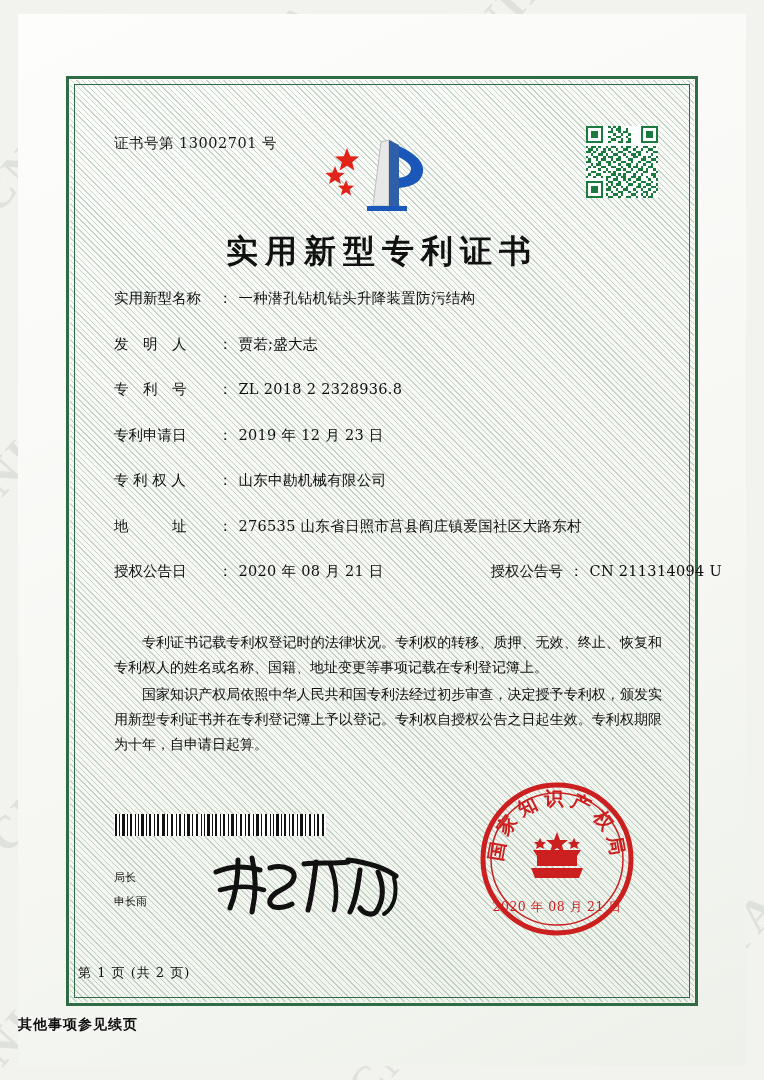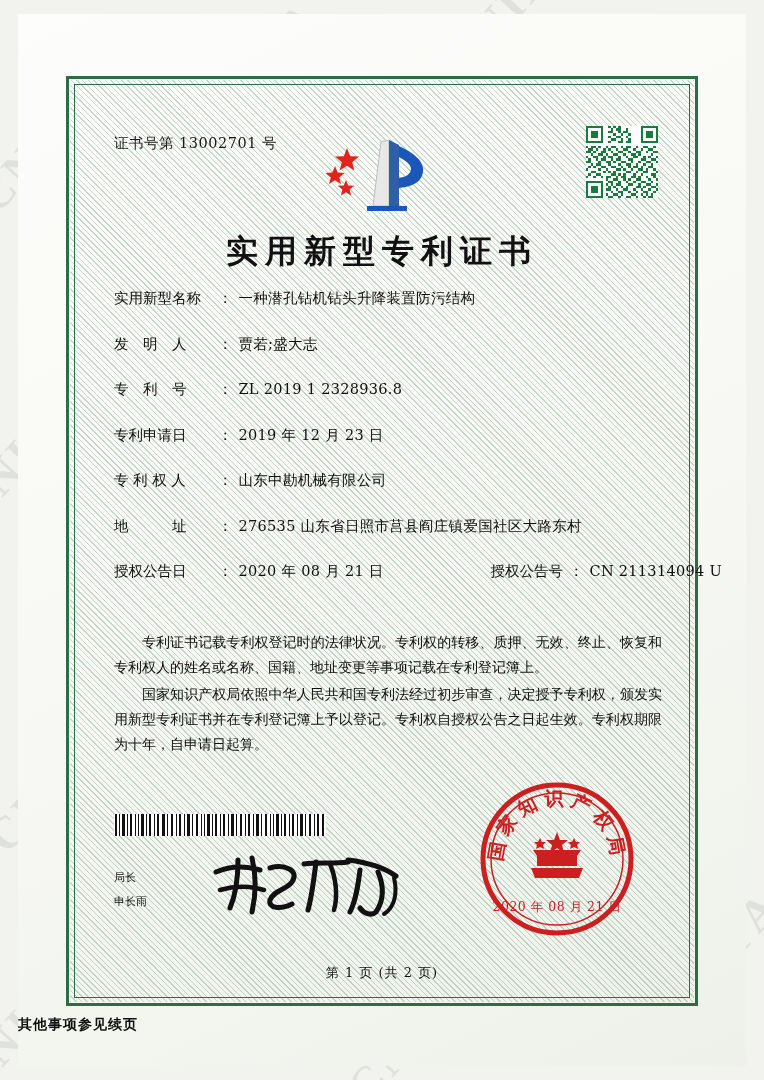--- a/index.html
+++ b/index.html
@@ -228,21 +228,21 @@
     color: #cc1f1f;
     letter-spacing: 0.5px;
     z-index: 6;
   }
 
   .page-num {
     position: absolute;
     left: 0;
     right: 0;
     bottom: 12px;
-    text-align: center;
+    text-align: left;
     font-size: 13px;
     color: #111;
     letter-spacing: 1px;
   }
 
   .footer-note {
     position: absolute;
     left: 0;
     right: 0;
     bottom: 32px;
@@ -524,21 +524,21 @@
         <div class="field-value">一种潜孔钻机钻头升降装置防污结构</div>
       </div>
       <div class="field-row">
         <div class="field-label">发　明　人</div>
         <div class="field-colon">：</div>
         <div class="field-value">贾若;盛大志</div>
       </div>
       <div class="field-row">
         <div class="field-label">专　利　号</div>
         <div class="field-colon">：</div>
-        <div class="field-value">ZL 2019 1 2328936.8</div>
+        <div class="field-value">ZL 2018 2 2328936.8</div>
       </div>
       <div class="field-row">
         <div class="field-label">专利申请日</div>
         <div class="field-colon">：</div>
         <div class="field-value">2019 年 12 月 23 日</div>
       </div>
       <div class="field-row">
         <div class="field-label">专 利 权 人</div>
         <div class="field-colon">：</div>
         <div class="field-value">山东中勘机械有限公司</div>

